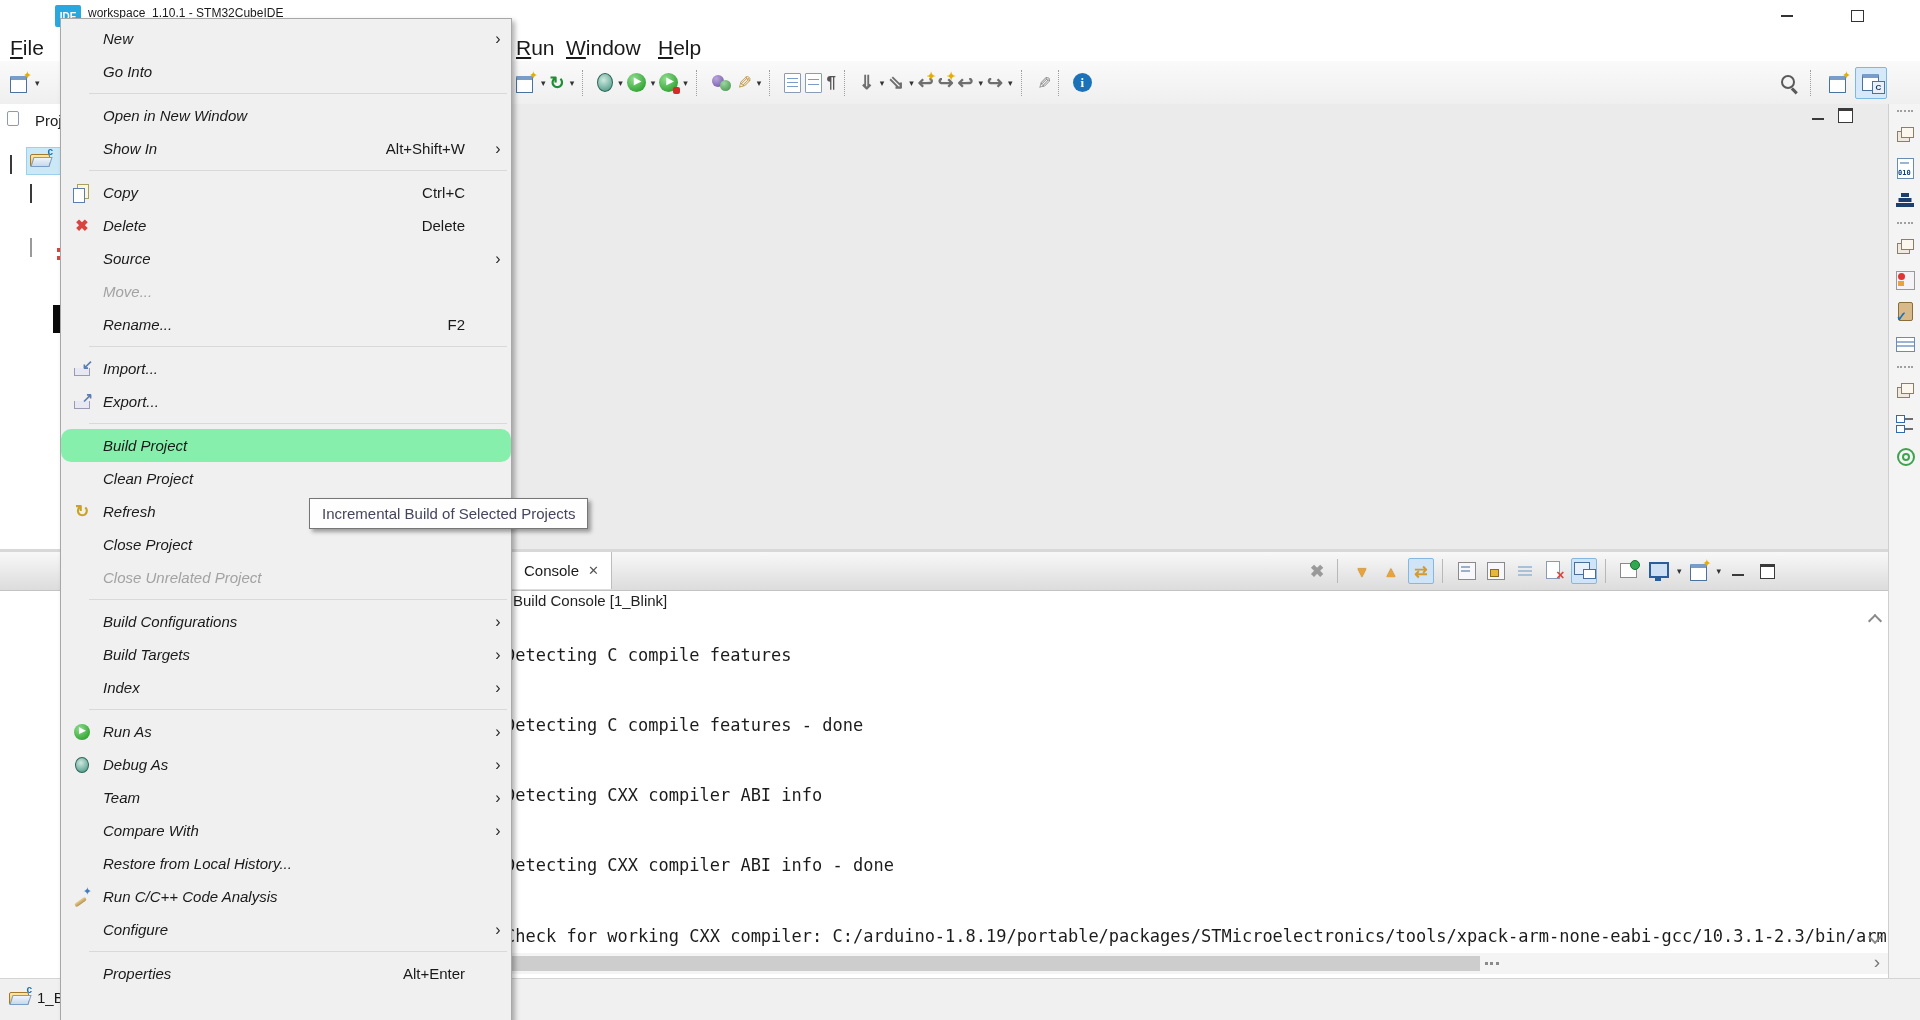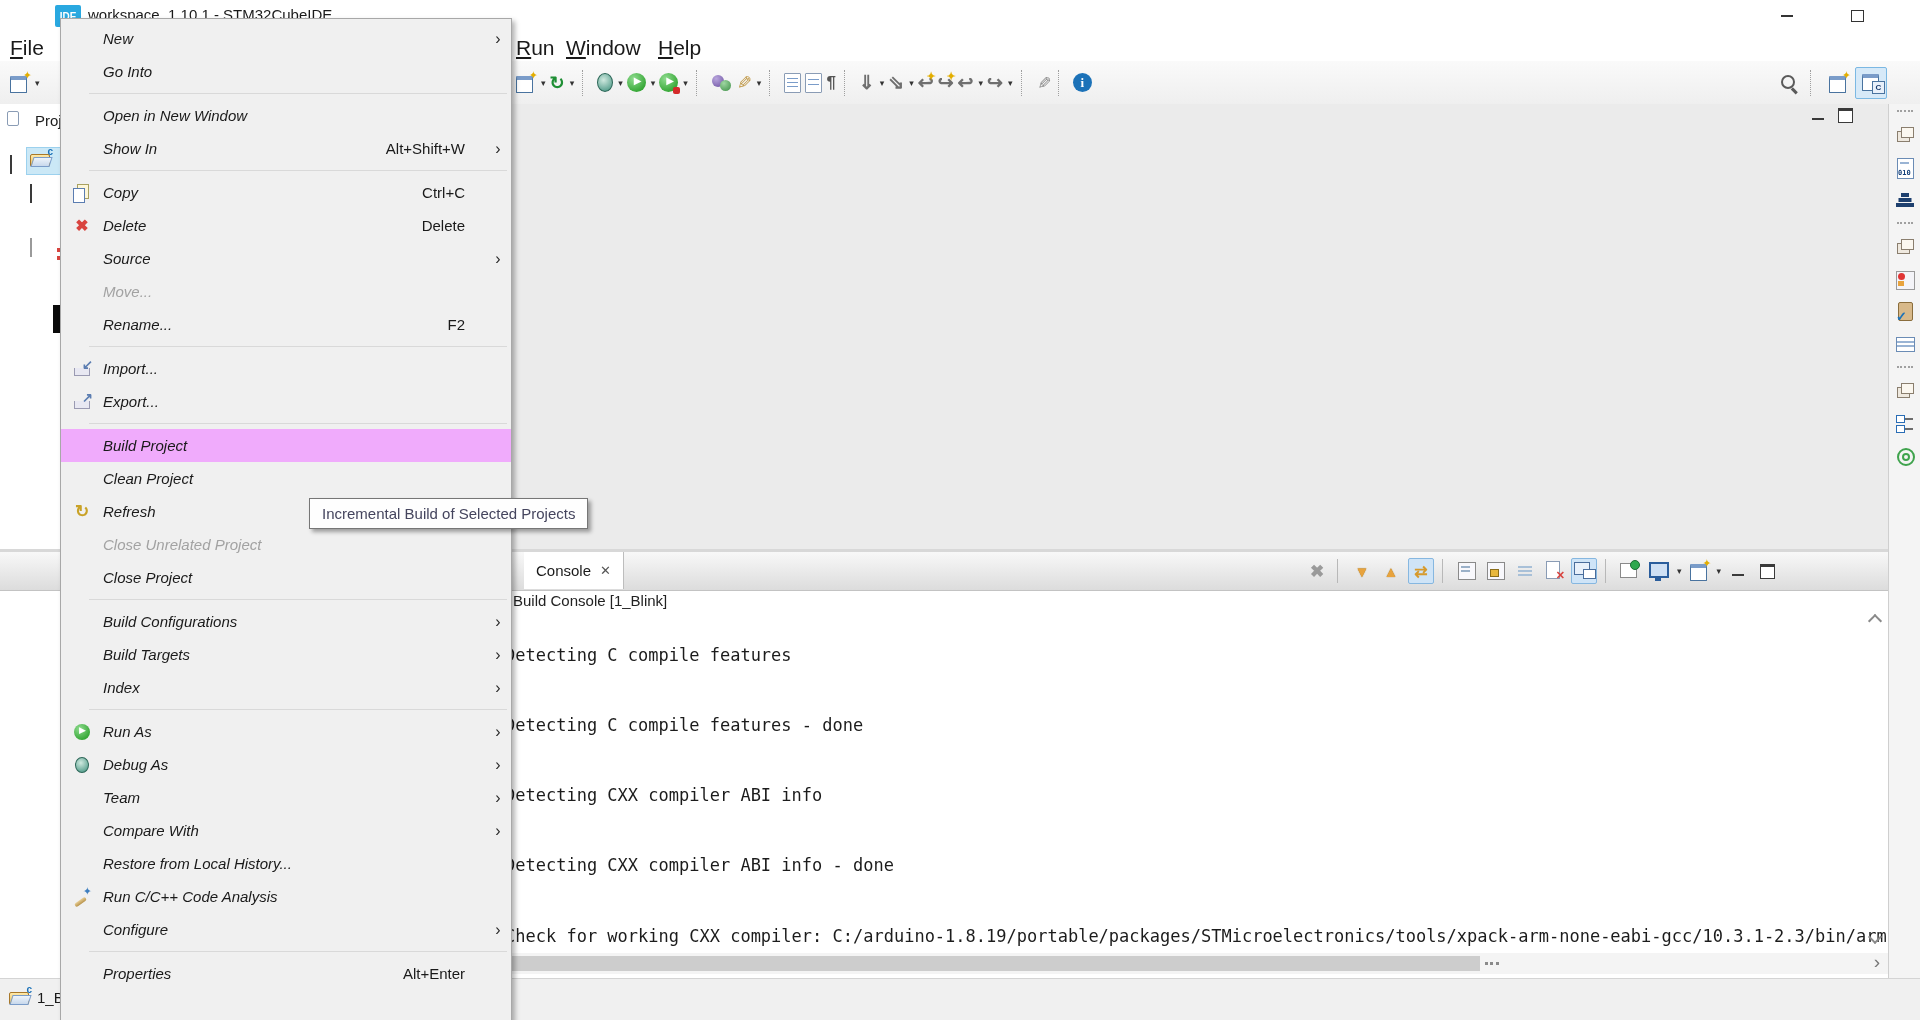--- a/index.html
+++ b/index.html
@@ -2,21 +2,21 @@
 <html><head>
 <meta charset="utf-8">
 <style>
   html,body{margin:0;padding:0;width:1920px;height:1020px;overflow:hidden;
     font-family:"Liberation Sans",sans-serif;background:#fff;position:relative;}
   .abs{position:absolute;}
   
   #titlebar{left:0;top:0;width:1920px;height:32px;background:#fff;margin-left:48px;}
   #appbadge{left:7px;top:5px;width:26px;height:22px;background:#29a8e0;color:#fff;
     font:bold 10px "Liberation Sans",sans-serif;display:flex;align-items:center;justify-content:center;border-radius:2px;}
-  #wintitle{left:40px;top:6px;font-size:15px;color:#1a1a1a;white-space:nowrap;}
+  #wintitle{left:40px;top:6px;font-size:12px;color:#1a1a1a;white-space:nowrap;}
   .tbtn{width:50px;height:30px;display:flex;align-items:center;justify-content:center;font-size:15px;color:#222;}
   .minbar{width:12px;height:2px;background:#333;}
   .maxbox{width:11px;height:10px;border:1.5px solid #333;}
   
   #menubar{left:0;top:32px;width:1920px;height:29px;background:#fff;border-bottom:1px solid #ececec;}
   .mbi{position:absolute;top:4px;font-size:21px;color:#1a1a1a;}
   .u{text-decoration:underline;}
   
   #toolbar{left:0;top:61px;width:1920px;height:43px;background:linear-gradient(#fafafa,#efefef);
     border-bottom:1px solid #dcdcdc;display:flex;align-items:center;}
@@ -85,21 +85,21 @@
   .fdoc::before{content:"";position:absolute;left:0px;top:0px;width:10px;height:13px;background:#fff;border:1px solid #8a9cb5;}
   
   #ctxmenu{left:60px;top:18px;width:452px;height:1012px;background:#f0f0f0;border:1px solid #a8a8a8;
     box-shadow:3px 3px 5px rgba(0,0,0,.3);padding-top:3px;box-sizing:border-box;z-index:100;}
   .mi{display:flex;align-items:center;height:33px;font-size:15px;color:#1a1a1a;}
   .mi .ic{width:42px;display:flex;align-items:center;justify-content:center;flex:none;}
   .mi .lbl{flex:1;white-space:nowrap;font-style:italic;}
   .mi .sc{margin-right:20px;color:#1a1a1a;}
   .mi .arr{width:26px;text-align:center;font-size:16px;color:#2a2a2a;flex:none;}
   .mi.dis, .mi.dis .sc{color:#a2a2a2;}
-  .mi.hl{background:#f0abfc;}
+  .mi.hl{background:#86efac;border-radius:10px;}
   .msep{height:1px;background:#d9d9d9;margin:5px 4px 5px 28px;}
   .delx{color:#d9443f;font-weight:bold;font-size:16px;}
   .refr{color:#c9a227;font-weight:bold;font-size:17px;}
   .tray{position:relative;width:18px;height:16px;display:inline-block;}
   .tray::before{content:"";position:absolute;left:1px;bottom:1px;width:14px;height:7px;border:1.5px solid #9a9ab2;border-top:none;background:#e8e8f2;}
   .tray .tarr{position:absolute;right:-2px;top:-4px;color:#5b7db1;font-weight:bold;font-size:13px;}
   .wand{position:relative;width:20px;height:20px;display:inline-block;}
   .wand::before{content:"";position:absolute;left:2px;bottom:3px;width:13px;height:4px;background:linear-gradient(#e8cf96,#b8924a);transform:rotate(-35deg);border-radius:2px;}
   .wand::after{content:"✦";position:absolute;right:0px;top:-2px;color:#3f7fbf;font-size:11px;}
   .copyic{position:relative;width:18px;height:18px;display:inline-block;}
@@ -109,21 +109,21 @@
   .pasteic::before{content:"";position:absolute;left:1px;top:1px;width:12px;height:15px;background:#dcdcdc;border:1px solid #9a9a9a;border-radius:2px;}
   .pasteic::after{content:"";position:absolute;left:4px;top:-1px;width:6px;height:3px;background:#b0b0b0;}
   
   #tooltip{left:309px;top:498px;height:29px;background:#fefefe;border:1px solid #767676;z-index:110;
     display:flex;align-items:center;padding:0 12px;font-size:15px;color:#45455e;box-shadow:3px 3px 4px rgba(0,0,0,.35);}
   
   #sash{left:0;top:549px;width:1888px;height:3px;background:#d8d8d8;}
   #consoleview{left:0;top:552px;width:1888px;height:426px;background:#fff;}
   #ctabrow{left:0;top:0;width:1888px;height:38px;background:linear-gradient(#f8f8f8,#dcdcdc);border-bottom:1px solid #c3c3c3;position:absolute;}
   #ctab{position:absolute;left:512px;top:0;height:37px;background:#fff;border-right:1px solid #bdbdbd;
-    display:flex;align-items:center;padding:0 12px;font-size:15px;color:#1a1a1a;gap:9px;margin-left:12px;}
+    display:flex;align-items:center;padding:0 12px;font-size:15px;color:#1a1a1a;gap:9px;}
   #ctab .x{font-size:13px;color:#555;}
   #cbar{position:absolute;top:3px;left:1305px;width:583px;height:32px;display:flex;align-items:center;gap:5px;}
   .cic{position:relative;width:24px;height:24px;display:flex;align-items:center;justify-content:center;flex:none;}
   .csep{width:4px;height:24px;border-left:1px solid #b8b8b8;margin:0 3px;}
   .termx{color:#9a9a9a;font-weight:bold;font-size:17px;}
   .yarr{color:#e8a33d;font-size:15px;text-shadow:0 0 1px #8a5d00;}
   .tglon{background:#cfe4f7;border:1px solid #86b7e0;border-radius:2px;}
   .swapg{color:#d69a2d;font-weight:bold;font-size:16px;}
   .panic{position:absolute;left:3px;top:3px;width:16px;height:16px;border:1.5px solid #8a8a8a;background:#f8f8fc;}
   .panic.lock::after{content:"";position:absolute;left:2px;bottom:2px;width:7px;height:6px;background:#e8b83d;border:1px solid #8a6d1a;}
@@ -495,29 +495,29 @@
       <span class="arr"></span>
     </div>
   <div class="mi">
       <span class="ic">
         <span class="refr">↻</span>
       </span>
       <span class="lbl">Refresh</span>
       <span class="sc">F5</span>
       <span class="arr"></span>
     </div>
+  <div class="mi">
+      <span class="ic"></span>
+      <span class="lbl">Close Project</span>
+      <span class="sc"></span>
+      <span class="arr"></span>
+    </div>
   <div class="mi dis">
       <span class="ic"></span>
       <span class="lbl">Close Unrelated Project</span>
-      <span class="sc"></span>
-      <span class="arr"></span>
-    </div>
-  <div class="mi">
-      <span class="ic"></span>
-      <span class="lbl">Close Project</span>
       <span class="sc"></span>
       <span class="arr"></span>
     </div>
   <div class="msep"></div>
   <div class="mi">
       <span class="ic"></span>
       <span class="lbl">Build Configurations</span>
       <span class="sc"></span>
       <span class="arr">›</span>
     </div>

